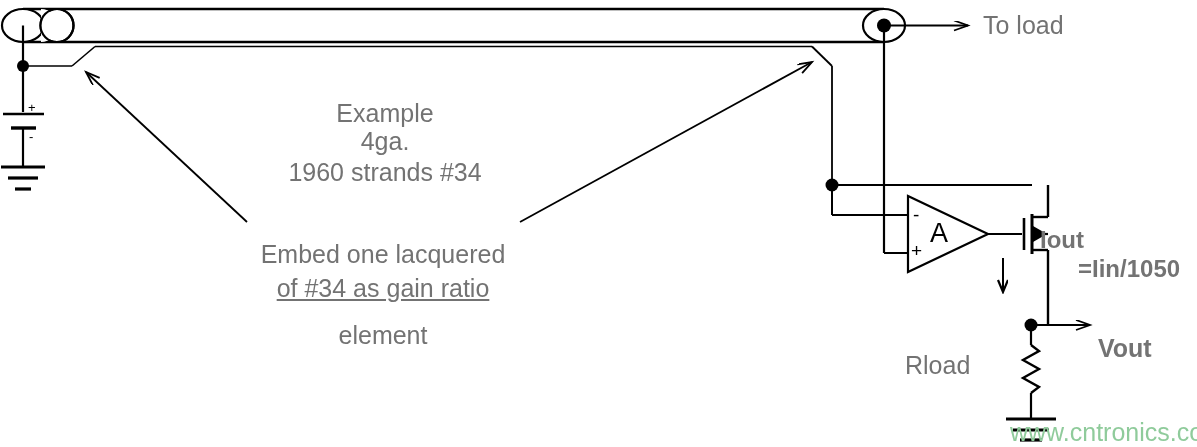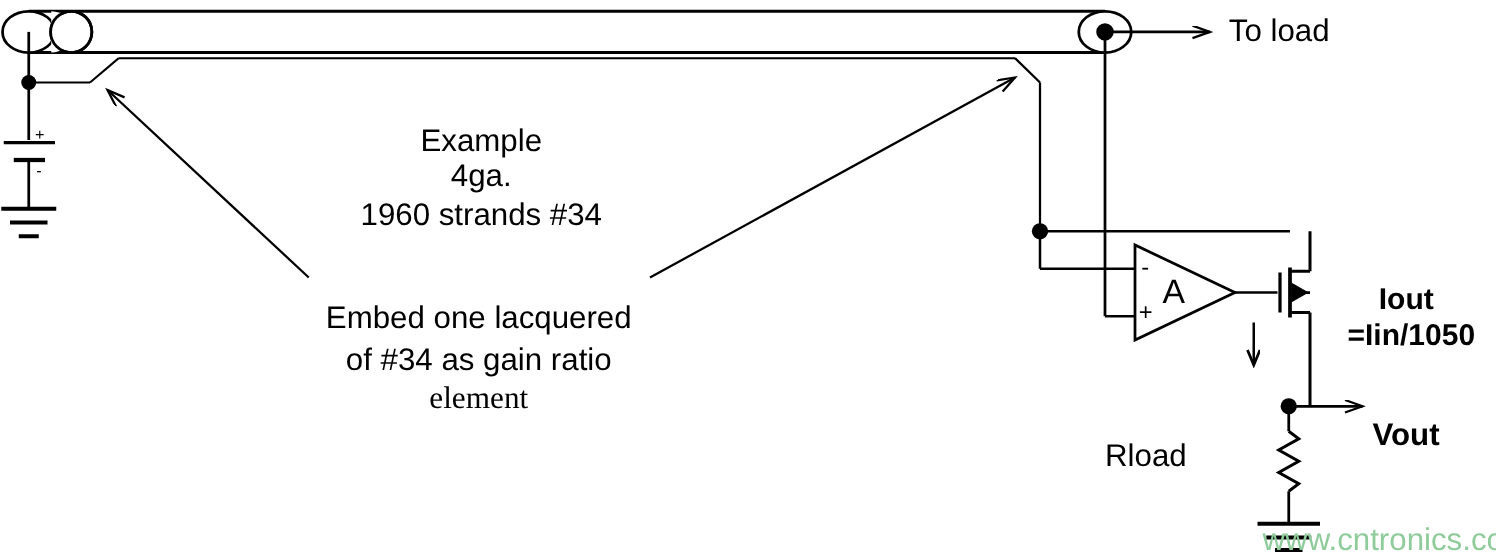--- a/index.html
+++ b/index.html
@@ -19,21 +19,21 @@
   }
   #schematic {
     position: absolute;
     left: 0;
     top: 0;
     width: 1197px;
     height: 447px;
   }
   .lbl {
     position: absolute;
-    color: #000000;
+    color: #737373;
     font-family: "Liberation Sans", sans-serif;
     white-space: pre;
     line-height: 1.22;
     letter-spacing: 0px;
   }
   .lbl-center { text-align: center; transform: translateX(-50%); }
   .lbl-left   { text-align: left; }
   .big    { font-size: 25px; }
   .medium { font-size: 24px; }
   .wm {
@@ -198,29 +198,29 @@
   <span class="batt-sign" style="left:28px; top:101px;">+</span>
   <span class="batt-sign" style="left:29px; top:130px;">-</span>
 
   <div class="lbl lbl-left big" style="left:983px; top:10px;">To load</div>
 
   <div class="lbl lbl-center big" style="left:385px; top:98px;">Example</div>
   <div class="lbl lbl-center big" style="left:385px; top:126px;">4ga.</div>
   <div class="lbl lbl-center big" style="left:385px; top:157px;">1960 strands #34</div>
 
   <div class="lbl lbl-center big" style="left:383px; top:211px;margin-top:28px;">Embed one lacquered</div>
-  <div class="lbl lbl-center big" style="left:383px; top:273px;">of #34 as gain ratio</div>
-  <div class="lbl lbl-center big" style="left:383px; top:304px;font-family:Liberation Serif, serif;">element</div>
+  <div class="lbl lbl-center big" style="left:383px; top:273px;text-decoration:underline;">of #34 as gain ratio</div>
+  <div class="lbl lbl-center big" style="left:383px; top:320px;">element</div>
 
   <span class="opamp-letter" style="left:930px; top:218px;">A</span>
   <span class="sign" style="left:913px; top:205px;">-</span>
   <span class="sign" style="left:911px; top:241px;">+</span>
 
-  <div class="lbl lbl-left medium" style="left:1103px; top:225px; font-weight:bold;">Iout</div>
+  <div class="lbl lbl-left medium" style="left:1040px; top:225px; font-weight:bold;">Iout</div>
   <div class="lbl lbl-left medium" style="left:1078px; top:254px; font-weight:bold;text-align:right;">=Iin/1050</div>
 
-  <div class="lbl lbl-left big" style="left:884px; top:350px;">Rload</div>
+  <div class="lbl lbl-left big" style="left:905px; top:350px;">Rload</div>
 
   <div class="lbl lbl-left big" style="left:1098px; top:333px; font-weight:bold;">Vout</div>
 
   <div class="wm" style="left:1010px; top:418px;">www.cntronics.com</div>
 
 </div>
 
 </body></html>

